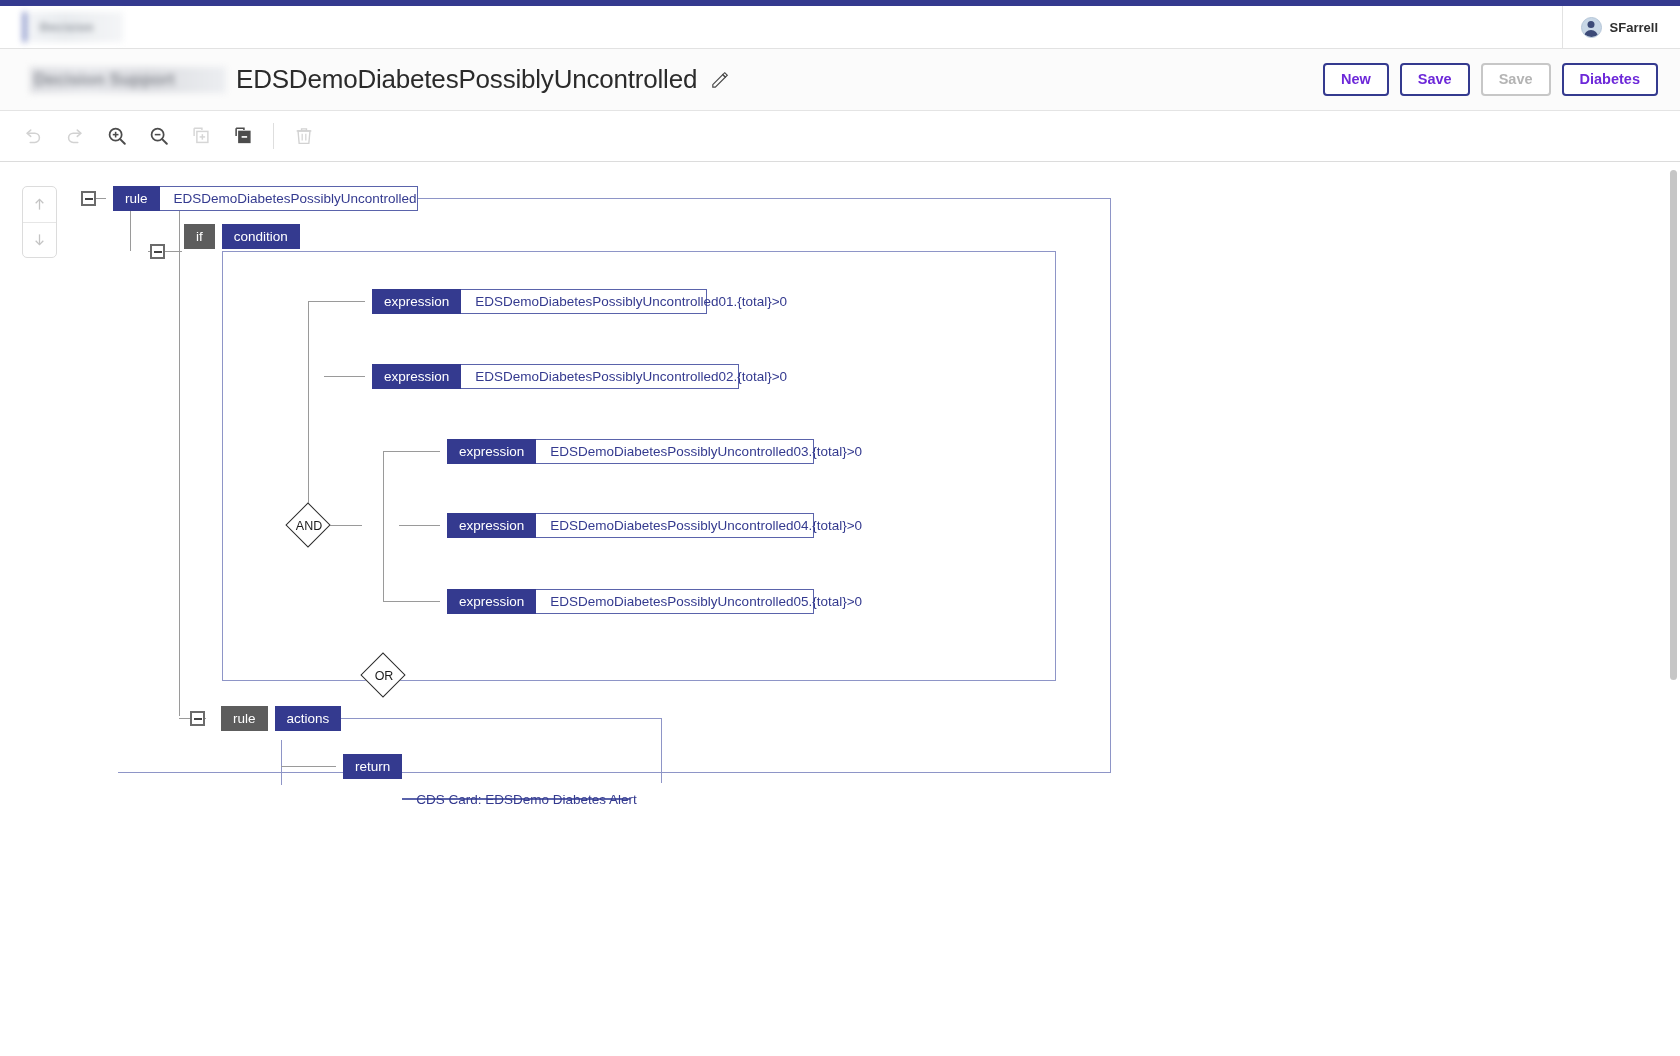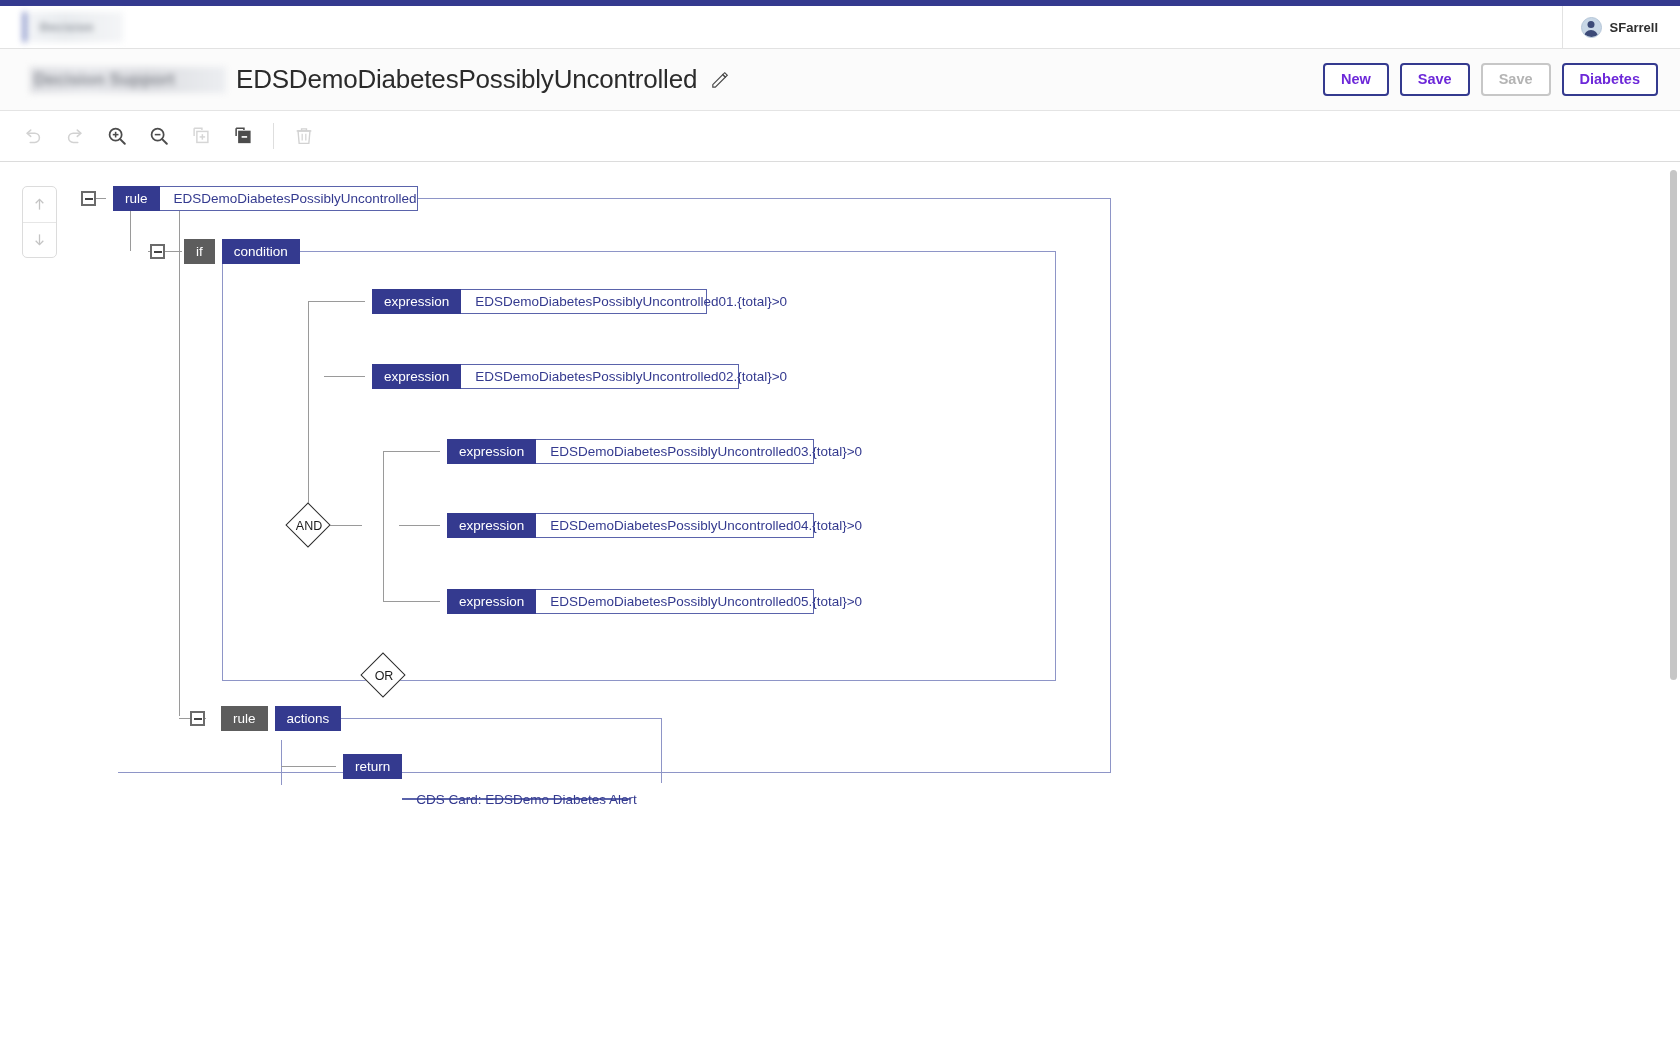--- a/index.html
+++ b/index.html
@@ -339,21 +339,21 @@
 
     <div class="toggle" style="left:81px; top:29px;"></div>
     <div class="toggle" style="left:150px; top:82px;"></div>
     <div class="toggle" style="left:190px; top:549px;"></div>
 
     <div class="node" style="left:106px; top:24px;">
       <div class="tag">rule</div>
       <div class="val" style="width:258px;">EDSDemoDiabetesPossiblyUncontrolled</div>
     </div>
 
-    <div class="node" style="left:177px; top:77px;text-align:right;">
+    <div class="node" style="left:177px; top:62px;text-align:right;">
       <div class="tag grey">if</div>
       <div class="tag">condition</div>
     </div>
 
     <div class="diamond" style="left:292px; top:347px;"></div>
     <div class="diamond-label" style="left:294px; top:357px; width:30px; text-align:center;">AND</div>
 
     <div class="diamond" style="left:367px; top:497px;"></div>
     <div class="diamond-label" style="left:369px; top:507px; width:30px; text-align:center;">OR</div>
 

